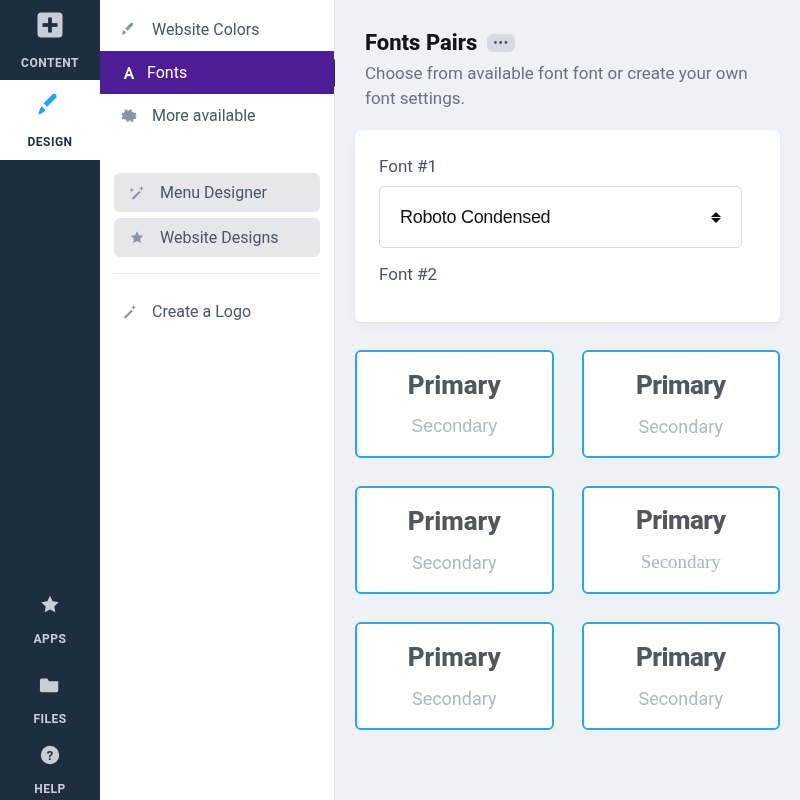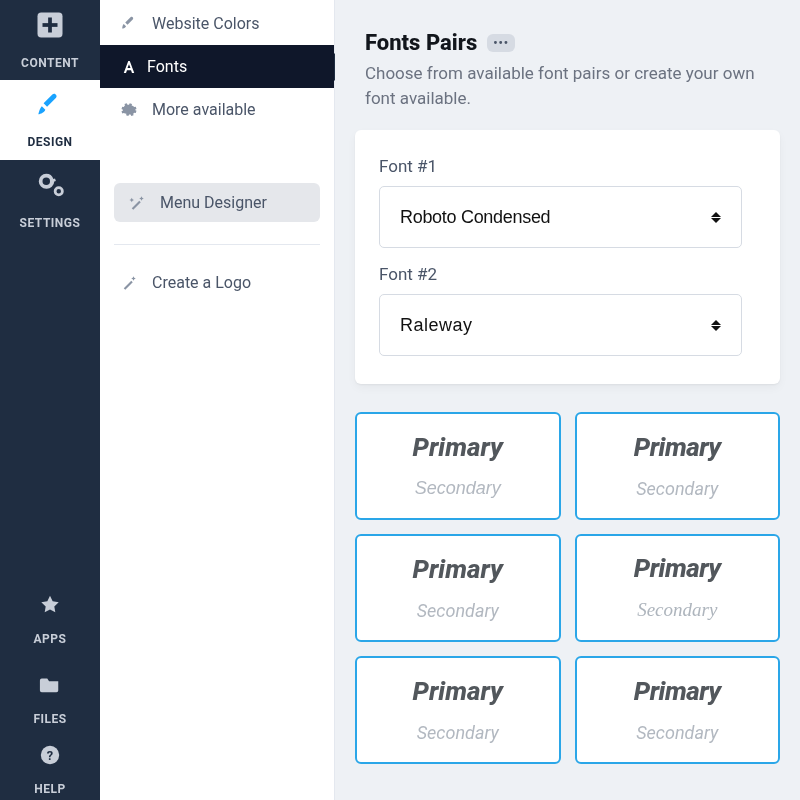--- a/index.html
+++ b/index.html
@@ -37,56 +37,56 @@
   .side-item.active svg { fill: #1aa3ff; }
   .side-item.apps svg, .side-item.files svg, .side-item.help svg { width: 22px; height: 22px; }
   .side-item.settings svg { width: 30px; height: 30px; }
   .side-bottom { display: flex; flex-direction: column; }
 
   
   .submenu {
     width: 235px;
     background: #ffffff;
     flex-shrink: 0;
-    padding-top: 2px;
+    padding-top: 8px;
     position: relative;
     border-right: 1px solid #e4e8ef;
   }
   .sub-item {
     display: flex;
     align-items: center;
     gap: 14px;
     padding: 12px 20px;
     font-size: 16px;
     color: #4a5568;
     cursor: pointer;
     position: relative;
   }
   .sub-item svg { width: 18px; height: 18px; fill: #8a94a4; flex-shrink: 0; }
   .sub-item.active {
-    background: #0f172a;
+    background: #4c1d95;
     color: #ffffff;
     gap: 9px;
   }
   .sub-item.active svg { fill: #ffffff; }
   .sub-item.active::after {
     content: "";
     position: absolute;
     right: -14px;
     top: 50%;
     transform: translateY(-50%);
     width: 0; height: 0;
     border-top: 14px solid transparent;
     border-bottom: 14px solid transparent;
     border-left: 14px solid #1f2d41;
   }
   .sub-item.boxed {
     background: #e5e7eb;
     border-radius: 6px;
-    margin: 22px 14px;
+    margin: 6px 14px;
     padding: 10px 14px;
     text-align: center;
   }
   .sub-sep { height: 1px; background: #e4e8ef; margin: 16px 14px; }
   .sub-space { height: 30px; }
 
   
   .main {
     flex: 1;
     background: #eef1f5;
@@ -141,22 +141,21 @@
   .select .sort { display: flex; flex-direction: column; gap: 1px; }
   .select .sort span { width: 0;height:0;border-left:5px solid transparent;border-right:5px solid transparent; }
   .select .sort .up  { border-bottom:5px solid #111; }
   .select .sort .dn  { border-top:5px solid #111; }
 
   
   .pair-grid {
     padding: 0 20px;
     display: grid;
     grid-template-columns: 1fr 1fr;
-    gap: 14px;
-    font-style: italic;
+    gap: 28px;
   }
   .pair-card {
     height: 108px;
     background: #ffffff;
     border: 2px solid #2aa6e8;
     border-radius: 6px;
     display: flex;
     flex-direction: column;
     align-items: center;
     justify-content: center;
@@ -190,26 +189,20 @@
           <rect x="6" y="10.5" width="12" height="3" fill="#1f2d41"></rect>
         </svg>
       <span class="lbl">CONTENT</span>
     </div>
     <div class="side-item active">
       <svg viewBox="0 0 24 24">
           <path d="M14 3c2-2 5 1 3 3l-7.5 7.5-3-3L14 3zM5 13l3 3c-1 3-6 4-6 4s1-5 3-7z"></path>
         </svg>
       <span class="lbl">DESIGN</span>
     </div>
-    <div class="side-item settings">
-      <svg viewBox="0 0 24 24">
-          <path d="M9 3a6 6 0 0 1 5.7 4.1l1.3-.4.7 2-1.3.5A6 6 0 0 1 9 15a6 6 0 1 1 0-12zm0 3a3 3 0 1 0 0 6 3 3 0 0 0 0-6zm10 7a4 4 0 1 1 0 8 4 4 0 0 1 0-8zm0 2.2a1.8 1.8 0 1 0 0 3.6 1.8 1.8 0 0 0 0-3.6z"></path>
-        </svg>
-      <span class="lbl">SETTINGS</span>
-    </div>
   </div>
   <div class="side-bottom">
     <div class="side-item apps">
       <svg viewBox="0 0 24 24">
           <path d="M12 2l2.9 6 6.6.9-4.8 4.6 1.1 6.5L12 17l-5.8 3 1.1-6.5L2.5 8.9 9.1 8 12 2z"></path>
         </svg>
       <span class="lbl">APPS</span>
     </div>
     <div class="side-item files">
       <svg viewBox="0 0 24 24">
@@ -245,56 +238,55 @@
         <path d="M12 8a4 4 0 1 1 0 8 4 4 0 0 1 0-8zm8 4l2 1-1 3-2-.5a8 8 0 0 1-1.4 1.4l.5 2-3 1-1-2h-2l-1 2-3-1 .5-2A8 8 0 0 1 5 16l-2 .5-1-3 2-1v-1l-2-1 1-3 2 .5A8 8 0 0 1 6.6 6L6 4l3-1 1 2h2l1-2 3 1-.5 2A8 8 0 0 1 19 8l2-.5 1 3-2 1v1z"></path>
       </svg>
     <span>More available</span>
   </div>
   <div class="sub-space"></div>
   <div class="sub-item boxed">
     <svg viewBox="0 0 24 24">
         <path d="M5 19l10-10 2 2L7 21l-2-2zm12-14l1-2 1 2 2 1-2 1-1 2-1-2-2-1 2-1zM4 7l1-2 1 2 2 1-2 1-1 2-1-2-2-1 2-1z"></path>
       </svg>
     <span>Menu Designer</span>
+  </div>
+  <div class="sub-item boxed">
+    <svg viewBox="0 0 24 24">
+        <path d="M12 3l2.5 5.3 5.8.8-4.2 4 1 5.7L12 16l-5.1 2.8 1-5.7-4.2-4 5.8-.8L12 3z"></path>
+      </svg>
+    <span>Website Designs</span>
   </div>
   <div class="sub-sep"></div>
   <div class="sub-item">
     <svg viewBox="0 0 24 24">
         <path d="M5 19l10-10 2 2L7 21l-2-2zm12-14l1-2 1 2 2 1-2 1-1 2-1-2-2-1 2-1z"></path>
       </svg>
     <span>Create a Logo</span>
   </div>
 </div>
 
 <div class="main">
   <div class="main-head">
     <div class="main-title-row">
       <span class="main-title">Fonts Pairs</span>
       <span class="dots-badge">•••</span>
     </div>
-    <p class="main-desc">Choose from available font pairs or create your own font available.</p>
+    <p class="main-desc">Choose from available font font or create your own font settings.</p>
   </div>
 
   <div class="card">
     <div class="field-label">Font #1</div>
     <div class="select">
       <span class="val roboto">Roboto Condensed</span>
       <span class="sort">
           <span class="up"></span>
           <span class="dn"></span>
         </span>
     </div>
     <div class="field-label">Font #2</div>
-    <div class="select" style="margin-bottom:0">
-      <span class="val raleway">Raleway</span>
-      <span class="sort">
-          <span class="up"></span>
-          <span class="dn"></span>
-        </span>
-    </div>
   </div>
 
   <div class="pair-grid">
     <div class="pair-card c1">
       <div class="primary">Primary</div>
       <div class="secondary">Secondary</div>
     </div>
     <div class="pair-card c2">
       <div class="primary">Primary</div>
       <div class="secondary">Secondary</div>

